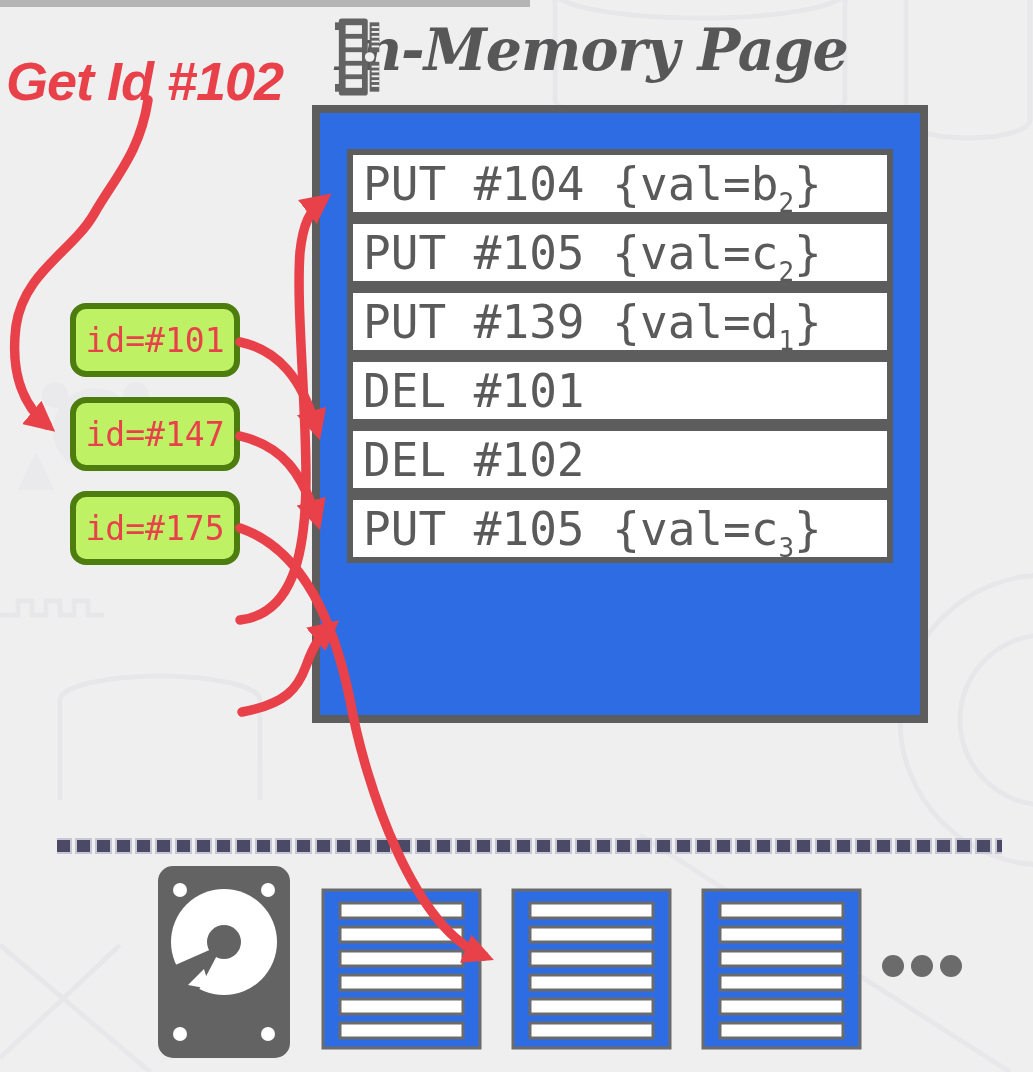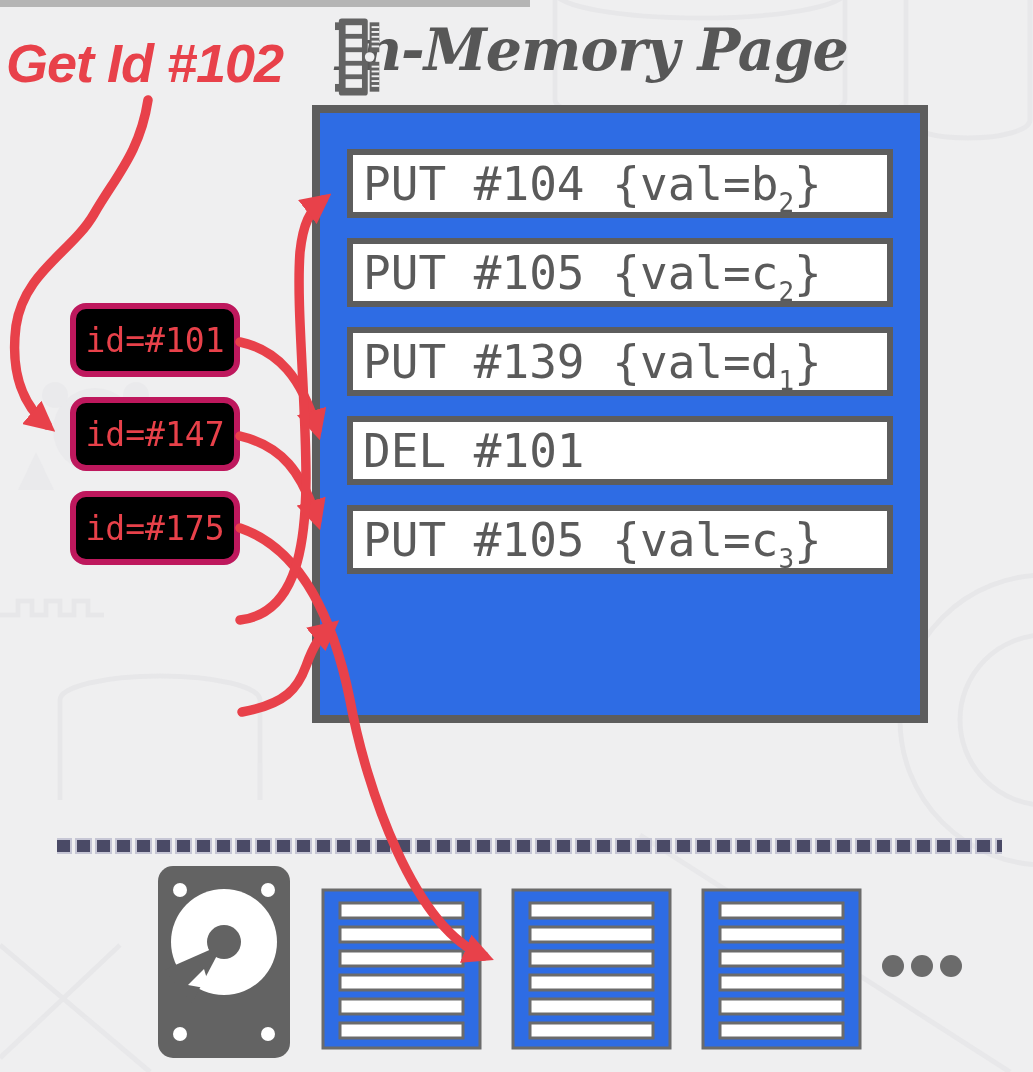--- a/index.html
+++ b/index.html
@@ -7,55 +7,55 @@
     position:relative;width:1033px;height:1072px;overflow:hidden;
     background:#efeff0;
     font-family:"Liberation Sans",sans-serif;
   }
   .stage svg{position:absolute;left:0;top:0;}
   .topbar{
     position:absolute;left:0;top:0;width:530px;height:7px;
     background:#b5b5b5;z-index:2;
   }
   .get-label{
-    position:absolute;left:6px;top:32px;z-index:3;
+    position:absolute;left:6px;top:50px;z-index:3;
     font:italic 700 54px "Liberation Sans",sans-serif;
     color:#e8414a;letter-spacing:-1px;white-space:nowrap;
   }
   .title-row{
     position:absolute;left:335px;top:16px;z-index:3;
     display:flex;align-items:center;gap:8px;
   }
   .title-text{
     font:italic 700 57px "DejaVu Serif",serif;
     color:#575757;letter-spacing:-1px;white-space:nowrap;
   }
   .memory-box{
     position:absolute;left:312px;top:105px;z-index:2;
     width:616px;height:618px;box-sizing:border-box;
     background:#2e6ce4;border:8px solid #5d5d5d;
     padding:36px 0 0 27px;
-    display:flex;flex-direction:column;gap:20px;
+    display:flex;flex-direction:column;
   }
   .mem-row{
     width:546px;height:69px;box-sizing:border-box;
     background:#ffffff;border:6px solid #5d5d5d;
     display:flex;align-items:center;padding-left:10px;
   }
   .row-text{
     font-family:"DejaVu Sans Mono",monospace;
     font-size:46px;color:#5a5a5a;white-space:pre;line-height:1;
   }
   .row-text sub{font-size:26px;line-height:0;position:relative;top:2px;}
   .badges{
     position:absolute;left:70px;top:303px;z-index:2;
   }
   .id-badge{
     width:170px;height:74px;box-sizing:border-box;margin-bottom:20px;
-    background:#000000;border:6px solid #be185d;border-radius:16px;
+    background:#bef264;border:6px solid #4d7c0f;border-radius:16px;
     display:flex;align-items:center;justify-content:center;
   }
   .badge-text{
     font-family:"DejaVu Sans Mono",monospace;
     font-size:33px;color:#e8414a;white-space:pre;
   }
   .doodles{z-index:0;}
   .storage-svg{z-index:2;pointer-events:none;}
   .arrows-svg{z-index:4;pointer-events:none;}
 </style>
@@ -129,20 +129,23 @@
       <div class="mem-row">
     <span class="row-text"><span>PUT #105 {val=c</span><sub>2</sub><span>}</span></span>
   </div>
       <div class="mem-row">
     <span class="row-text"><span>PUT #139 {val=d</span><sub>1</sub><span>}</span></span>
   </div>
       <div class="mem-row">
     <span class="row-text"><span>DEL #101</span><sub></sub><span></span></span>
   </div>
       <div class="mem-row">
+    <span class="row-text"><span>DEL #102</span><sub></sub><span></span></span>
+  </div>
+      <div class="mem-row">
     <span class="row-text"><span>PUT #105 {val=c</span><sub>3</sub><span>}</span></span>
   </div>
     </div>
 
   <div class="badges">
 
   <div class="id-badge">
     <span class="badge-text">id=#101</span>
   </div>
       <div class="id-badge">

